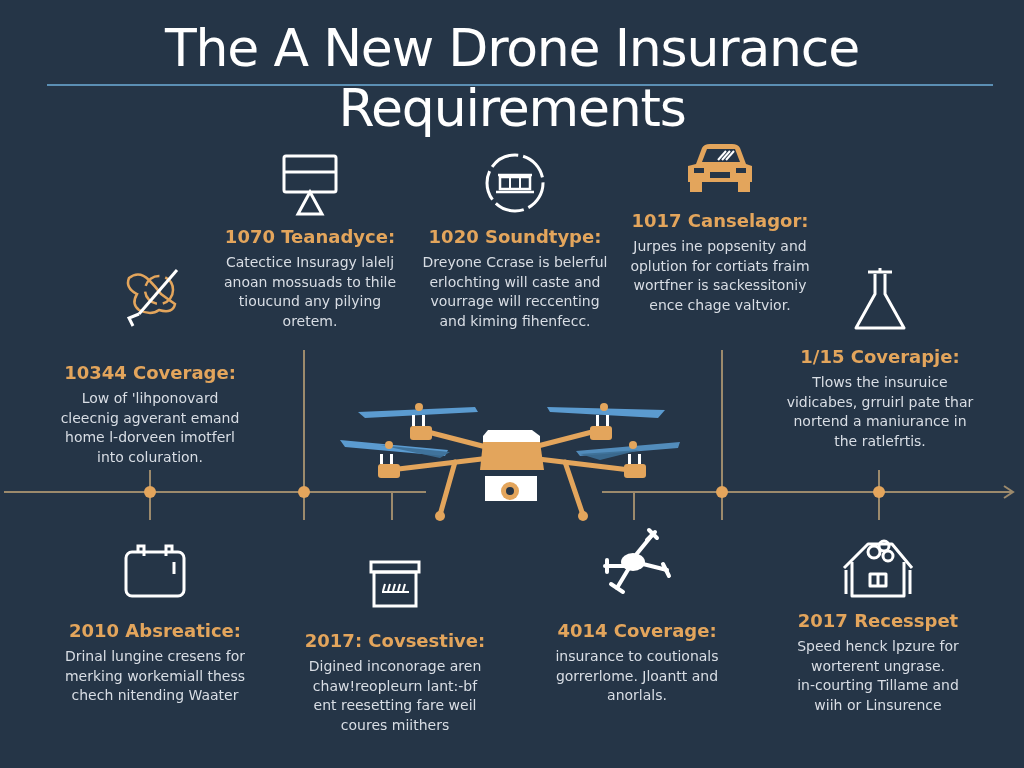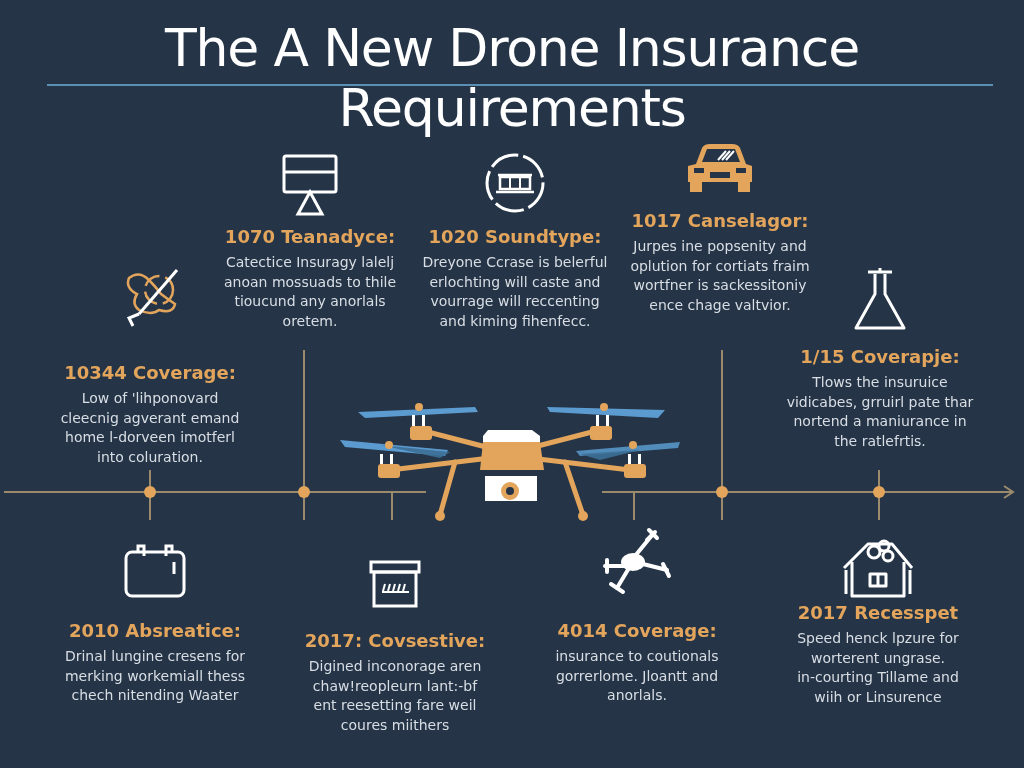--- a/index.html
+++ b/index.html
@@ -111,21 +111,21 @@
 <div class="card" style="left:200px;top:150px;width:220px;">
   <svg class="icon" width="60" height="66" viewBox="0 0 60 66">
     <rect x="4" y="6" width="52" height="36" rx="2" fill="none" stroke="#fff" stroke-width="3"></rect>
     <line x1="4" y1="22" x2="56" y2="22" stroke="#fff" stroke-width="3"></line>
     <path d="M30 42 L42 64 L18 64 Z" fill="none" stroke="#fff" stroke-width="3"></path>
   </svg>
   <div class="heading">1070 Teanadyce:</div>
   <div class="body">
     <div>Catectice Insuragy lalelj</div>
     <div>anoan mossuads to thile</div>
-    <div>tioucund any anorlals</div>
+    <div>tioucund any pilying</div>
     <div>oretem.</div>
   </div>
 </div>
 
 <div class="card" style="left:405px;top:150px;width:220px;">
   <svg class="icon" width="66" height="66" viewBox="0 0 66 66">
     <circle cx="33" cy="33" r="28" fill="none" stroke="#fff" stroke-width="3" stroke-dasharray="30 5"></circle>
     <line x1="16" y1="25" x2="50" y2="25" stroke="#fff" stroke-width="2.5"></line>
     <rect x="18" y="27" width="30" height="12" fill="none" stroke="#fff" stroke-width="2.5"></rect>
     <line x1="28" y1="27" x2="28" y2="39" stroke="#fff" stroke-width="2"></line>
@@ -261,20 +261,20 @@
       <path d="M14 26 L14 60 L66 60 L66 26"></path>
       <path d="M8 34 L8 58"></path>
       <path d="M72 34 L72 58"></path>
       <rect x="32" y="38" width="16" height="12"></rect>
       <line x1="40" y1="38" x2="40" y2="50"></line>
       <circle cx="36" cy="16" r="6"></circle>
       <circle cx="46" cy="10" r="5"></circle>
       <circle cx="50" cy="20" r="5"></circle>
     </g>
   </svg>
-  <div class="heading" style="margin-top:0;">2017 Recesspet</div>
+  <div class="heading" style="margin-top:8px;">2017 Recesspet</div>
   <div class="body">
     <div>Speed henck lpzure for</div>
     <div>worterent ungrase.</div>
     <div>in-courting Tillame and</div>
     <div>wiih or Linsurence</div>
   </div>
 </div>
 
 </body></html>

